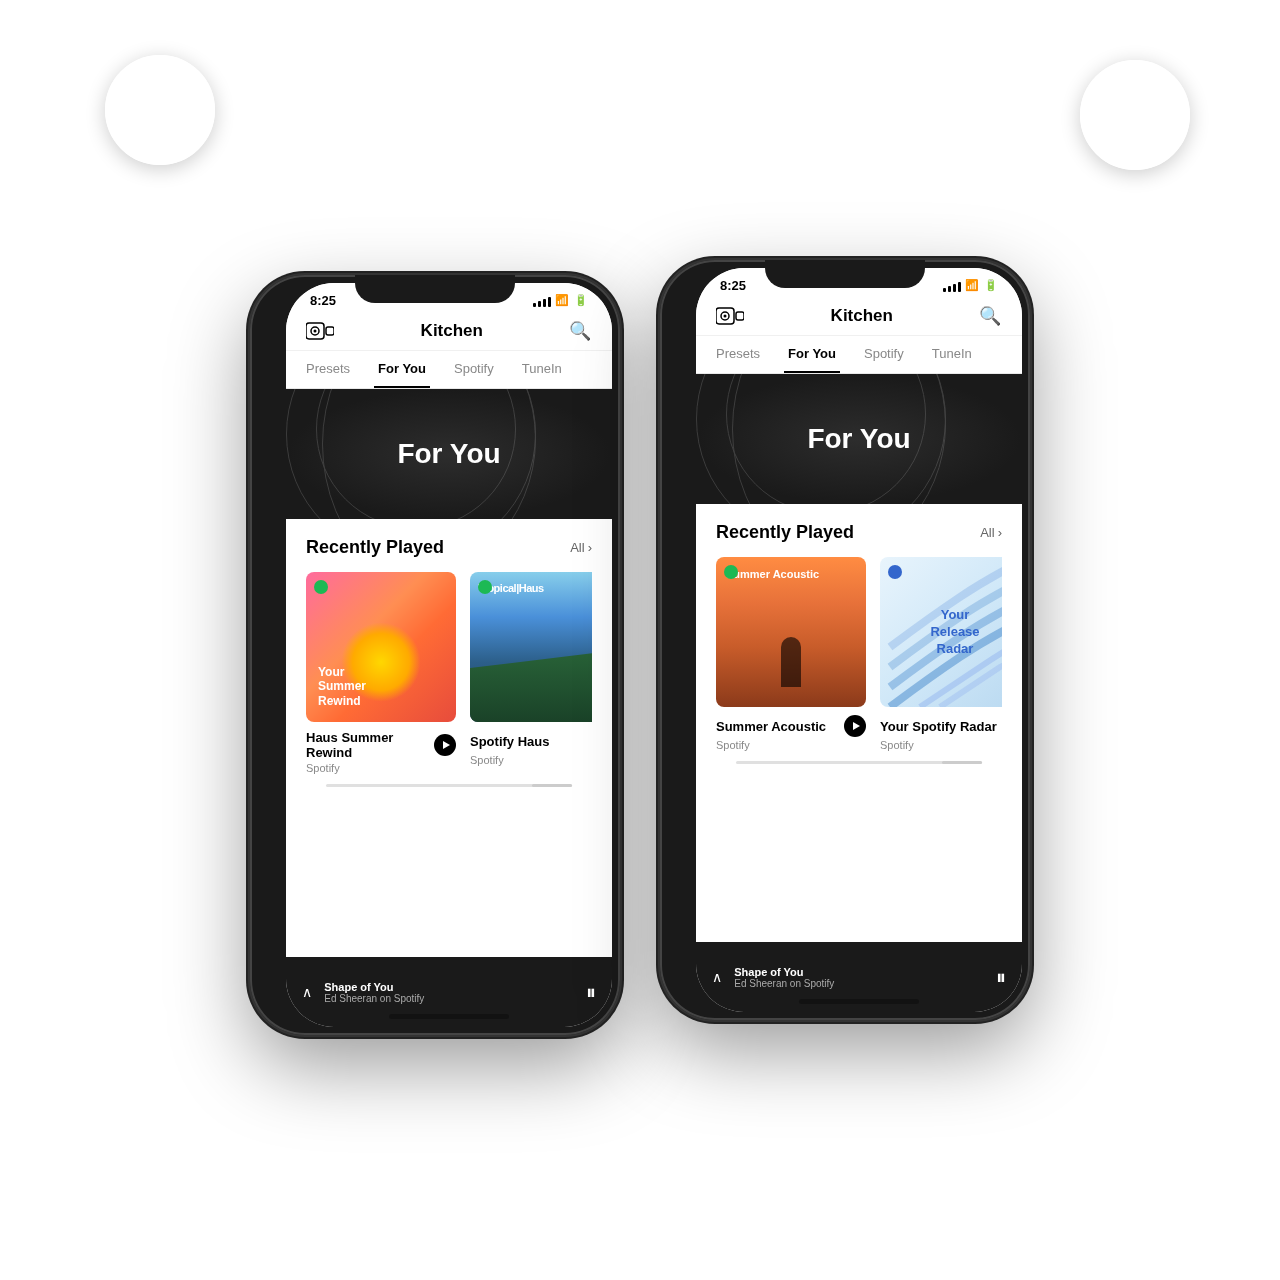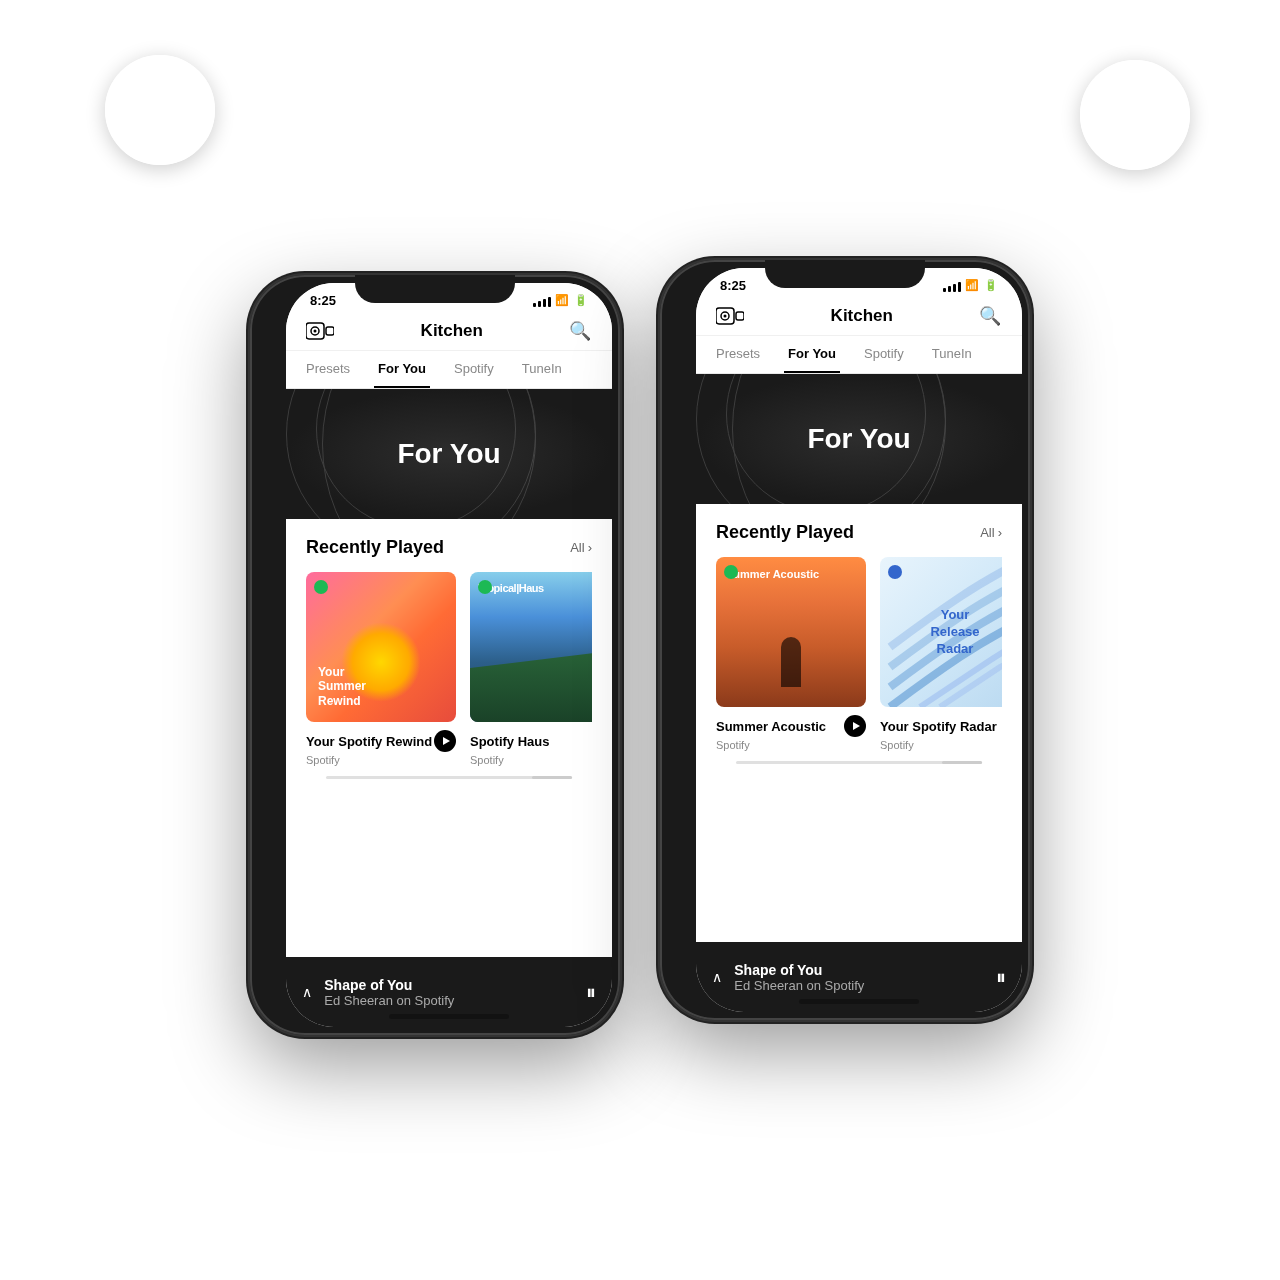--- a/index.html
+++ b/index.html
@@ -434,26 +434,26 @@
       gap: 12px;
     }
     .chevron-up {
       color: #fff;
       font-size: 14px;
     }
     .track-info {
       flex: 1;
     }
     .track-name {
-      font-size: 14px;
+      font-size: 11px;
       font-weight: 700;
       color: #fff;
     }
     .track-sub {
-      font-size: 13px;
+      font-size: 10px;
       color: #aaa;
     }
     .pause-icon {
       color: #fff;
       font-size: 20px;
     }
 
     
     .home-indicator {
       position: absolute;
@@ -579,21 +579,21 @@
           <div class="cards-scroll">
 
             <div class="card">
               <div class="card-image">
                 <div class="artwork-summer-rewind">
                   <div class="artwork-summer-rewind-text">Your<br>Summer<br>Rewind</div>
                 </div>
                 <div class="spotify-dot"></div>
               </div>
               <div class="card-name">
-                <span>Your Spotify Rewind</span>
+                <span>Haus Summer Rewind</span>
                 <div class="play-btn">
                   <div class="play-triangle"></div>
                 </div>
               </div>
               <div class="card-sub">Spotify</div>
             </div>
 
             <div class="card">
               <div class="card-image">
                 <div class="artwork-tropical">

